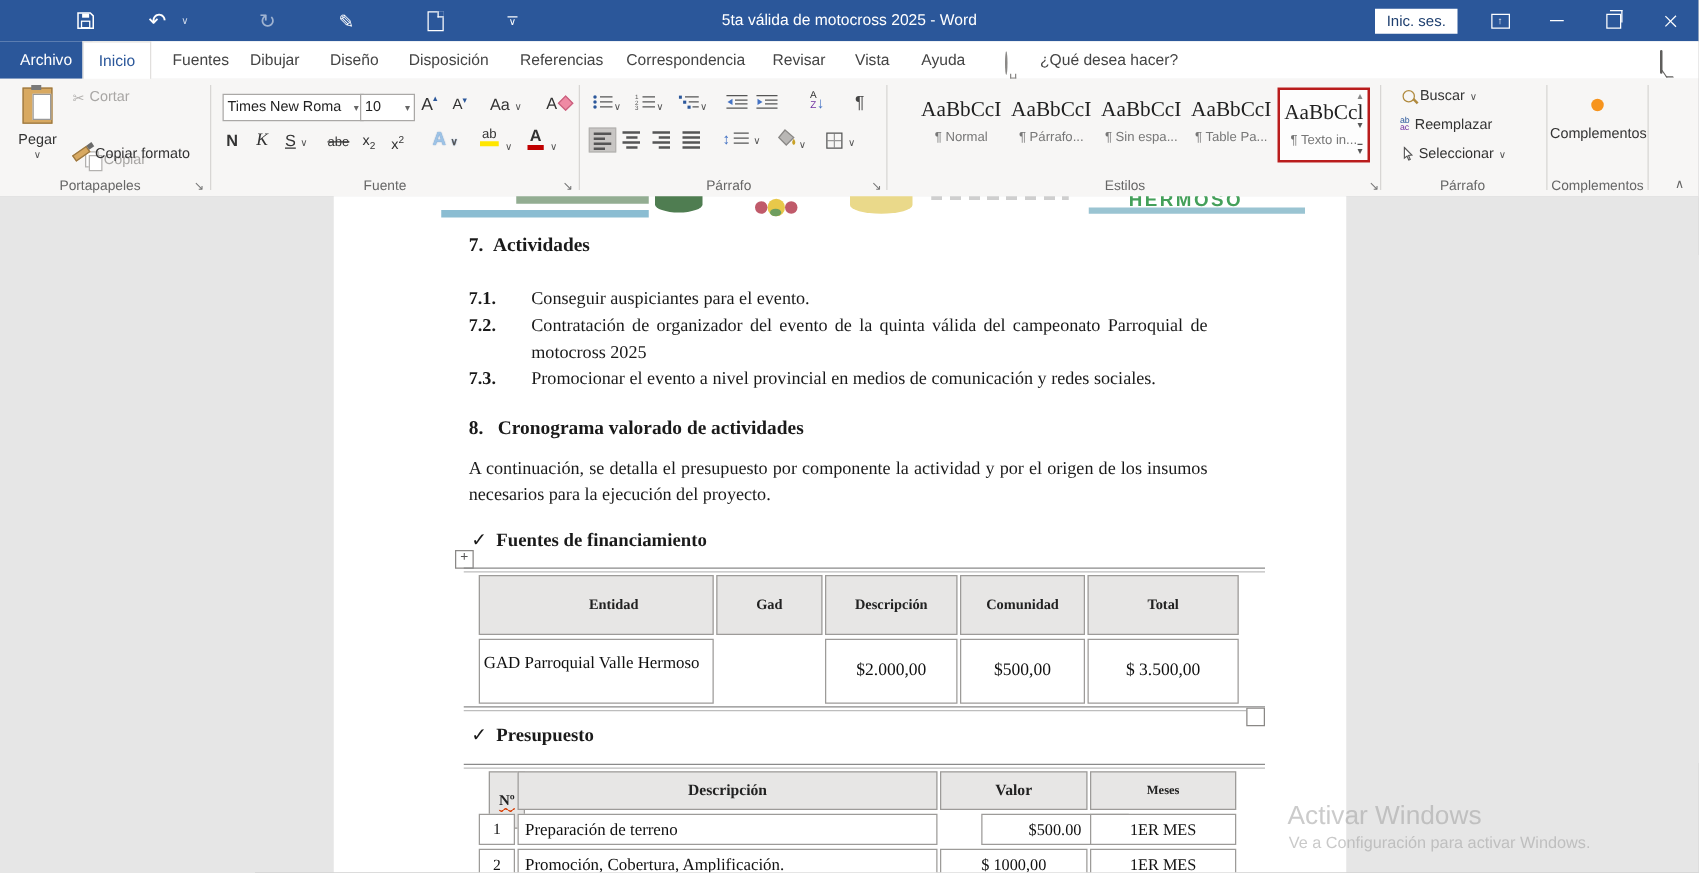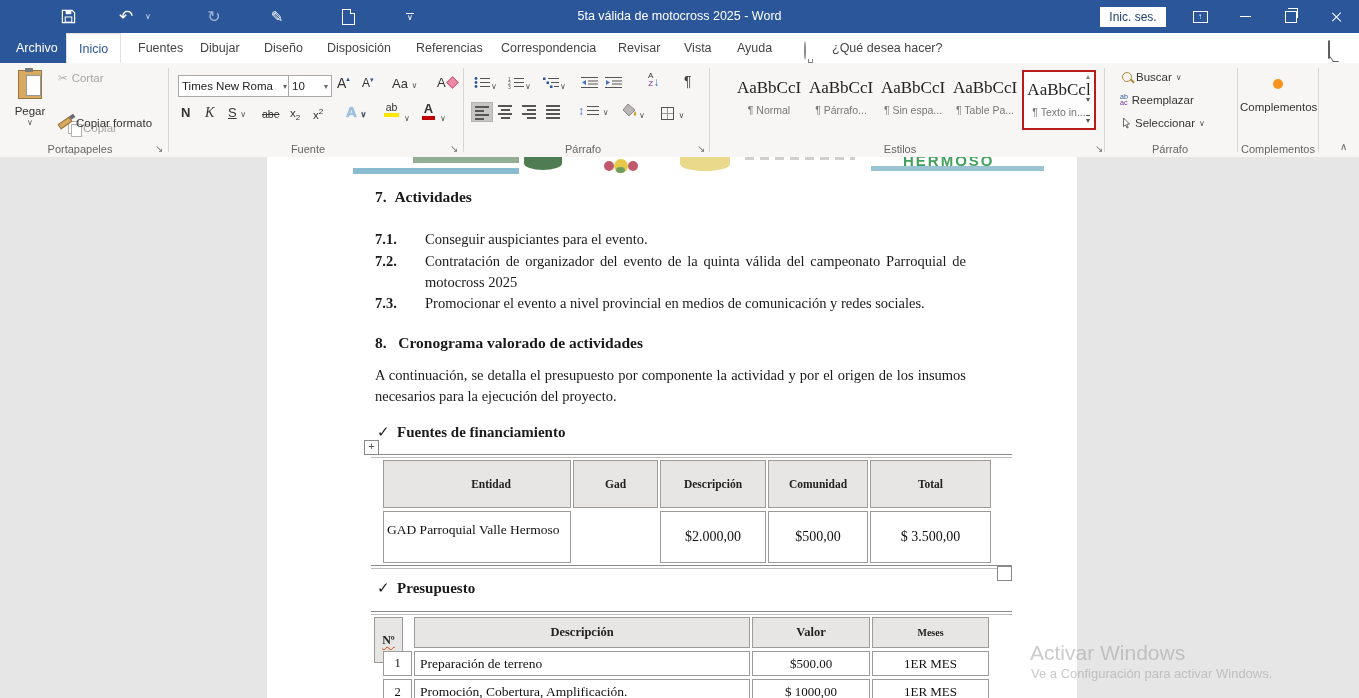--- a/index.html
+++ b/index.html
@@ -460,30 +460,30 @@
     <div class="tline2" style="left:371px;top:411px;width:641px;"></div>
     <div class="abs" style="left:997px;top:409px;width:13px;height:13px;border:1px solid #8a8886;background:#fff;"></div>
 
     <div class="abs serif" style="left:377px;top:422px;font-size:15px;">
       <span>✓</span>&nbsp;&nbsp;<b>Presupuesto</b>
     </div>
 
     <div class="tline" style="left:371px;top:454px;width:641px;"></div>
     <div class="tline2" style="left:371px;top:457px;width:641px;"></div>
 
-    <div class="cellH" style="left:374px;top:460px;width:29px;height:46px;font-size:12px;">
+    <div class="cellH" style="left:391px;top:460px;width:29px;height:46px;font-size:12px;">
       <span style="text-decoration:underline wavy #d83b01 1px;text-underline-offset:2px;">Nº</span>
     </div>
     <div class="cellH" style="left:414px;top:460px;width:336px;height:31px;font-size:12.5px;">Descripción</div>
     <div class="cellH" style="left:752px;top:460px;width:118px;height:31px;font-size:12.5px;">Valor</div>
     <div class="cellH" style="left:872px;top:460px;width:117px;height:31px;font-size:10px;">Meses</div>
 
     <div class="cellD" style="left:383px;top:494px;width:29px;height:25px;font-size:12.5px;display:flex;align-items:center;justify-content:center;">1</div>
     <div class="cellD" style="left:414px;top:494px;width:336px;height:25px;font-size:13.5px;display:flex;align-items:center;padding-left:5px;">Preparación de terreno</div>
-    <div class="cellD" style="left:752px;top:494px;width:118px;height:25px;font-size:13px;display:flex;align-items:center;justify-content:center;">$500.00</div>
+    <div class="cellD" style="left:785px;top:494px;width:118px;height:25px;font-size:13px;display:flex;align-items:center;justify-content:center;">$500.00</div>
     <div class="cellD" style="left:872px;top:494px;width:117px;height:25px;font-size:13px;display:flex;align-items:center;justify-content:center;">1ER MES</div>
 
     <div class="cellD" style="left:383px;top:522px;width:29px;height:26px;font-size:12.5px;display:flex;align-items:center;justify-content:center;">2</div>
     <div class="cellD" style="left:414px;top:522px;width:336px;height:26px;font-size:13.5px;display:flex;align-items:center;padding-left:5px;">Promoción, Cobertura, Amplificación.</div>
     <div class="cellD" style="left:752px;top:522px;width:118px;height:26px;font-size:13px;display:flex;align-items:center;justify-content:center;">$ 1000,00</div>
     <div class="cellD" style="left:872px;top:522px;width:117px;height:26px;font-size:13px;display:flex;align-items:center;justify-content:center;">1ER MES</div>
   </div>
 
   <div class="wm1">Activar Windows</div>
   <div class="wm2">Ve a Configuración para activar Windows.</div>

